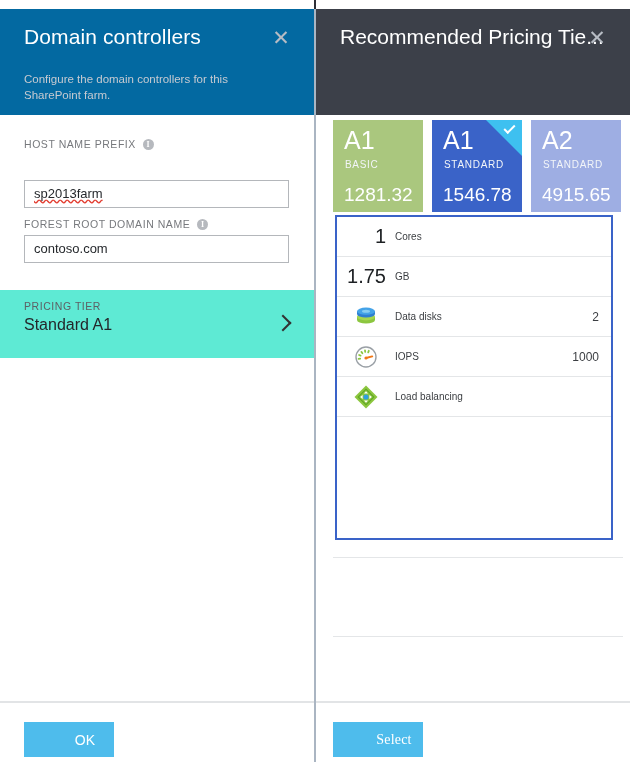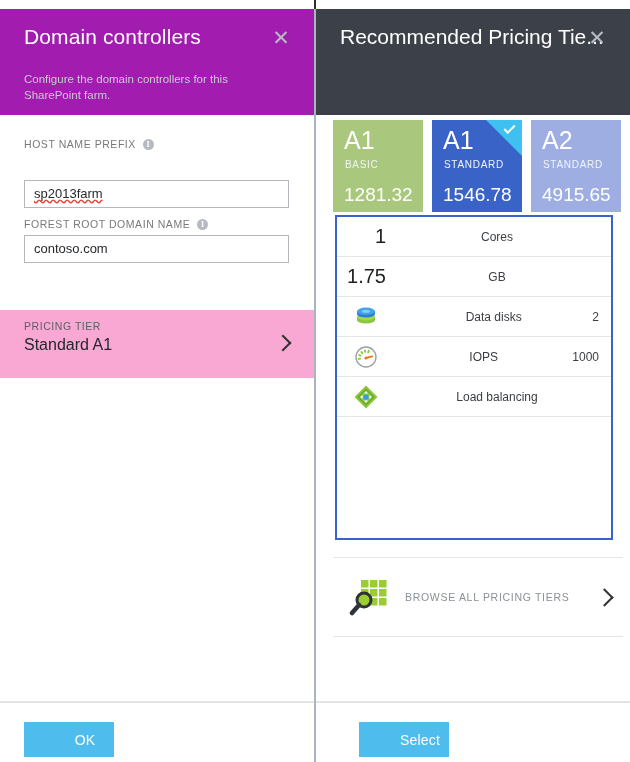--- a/index.html
+++ b/index.html
@@ -11,21 +11,21 @@
   }
   .screen { position: relative; width: 630px; height: 762px; background: #fff; }
 
   
   .topstrip { position: absolute; left: 0; top: 0; width: 630px; height: 9px; background: #2d2f36; }
 
   
   .blade-left { position: absolute; left: 0; top: 0; width: 314px; height: 762px; background: #ffffff; }
   .blade-left .bl-head {
     position: absolute; left: 0; top: 9px; width: 314px; height: 106px;
-    background: #a21caf;
+    background: #0369a1;
   }
   .bl-title {
     position: absolute; left: 24px; top: 16px;
     font-size: 21px; color: #ffffff; font-weight: 400; letter-spacing: 0.1px;
   }
   .bl-close {
     position: absolute; right: 22px; top: 18px;
     width: 22px; height: 22px; color: #b7bcc4; font-size: 21px; line-height: 22px;
     text-align: center; cursor: pointer; font-weight: 300;
   }
@@ -47,21 +47,21 @@
   .txtbox {
     position: absolute; height: 28px; width: 265px; left: 24px;
     border: 1px solid #b4b7bb; background: #fff;
     font-size: 13px; color: #25282c; padding: 0 9px; line-height: 26px;
     font-family: "Liberation Sans", sans-serif;
   }
   .spell { text-decoration: underline wavy #e23b2e; text-decoration-skip-ink: none; }
 
   .tier-row {
     position: absolute; left: 0; top: 290px; width: 314px; height: 68px;
-    background: #f9a8d4; cursor: pointer; margin-top: 20px;
+    background: #5eead4; cursor: pointer;
   }
   .tier-row .tr-label {
     position: absolute; left: 24px; top: 10px;
     font-size: 10.5px; letter-spacing: 0.55px; color: #5d6064; text-transform: uppercase;
   }
   .tier-row .tr-value {
     position: absolute; left: 24px; top: 26px;
     font-size: 16px; color: #24272b;
   }
   .chev {
@@ -132,21 +132,21 @@
   }
   .spec-row {
     position: relative; height: 40px; border-bottom: 1px solid #e4e6e8;
     display: flex; align-items: center;
   }
   .spec-row .s-num {
     width: 58px; text-align: right; padding-right: 9px;
     font-size: 20px; color: #1d2023; font-weight: 400;
   }
   .spec-row .s-ico { width: 58px; display: flex; justify-content: center; align-items: center; }
-  .spec-row .s-lbl { flex: 1; font-size: 12px; color: #3b3e42; text-align: center; }
+  .spec-row .s-lbl { flex: 1; font-size: 10px; color: #3b3e42; }
   .spec-row .s-val { padding-right: 12px; font-size: 12px; color: #3b3e42; }
   .spec-filler { height: 40px; }
 
   .browse-sep { position: absolute; left: 17px; top: 557px; width: 290px; height: 1px; background: #e4e6e8; }
   .browse-row {
     position: absolute; left: 17px; top: 558px; width: 290px; height: 78px;
     cursor: pointer; display: flex; align-items: center;
   }
   .browse-row .b-ico { width: 72px; display: flex; justify-content: center; }
   .browse-row .b-lbl {
@@ -298,39 +298,19 @@
         </div>
         <div class="s-lbl">Load balancing</div>
         <div class="s-val"></div>
       </div>
 
 
       <div class="spec-filler"></div>
     </div>
 
     <div class="browse-sep"></div>
-    <div class="browse-row">
-      <div class="b-ico">
-        <svg width="40" height="38" viewBox="0 0 40 38">
-          <g fill="#9acd32">
-            <rect x="12" y="2" width="7.5" height="7.5"></rect>
-            <rect x="21" y="2" width="7.5" height="7.5"></rect>
-            <rect x="30" y="2" width="7.5" height="7.5"></rect>
-            <rect x="12" y="11" width="7.5" height="7.5"></rect>
-            <rect x="21" y="11" width="7.5" height="7.5"></rect>
-            <rect x="30" y="11" width="7.5" height="7.5"></rect>
-            <rect x="21" y="20" width="7.5" height="7.5"></rect>
-            <rect x="30" y="20" width="7.5" height="7.5"></rect>
-          </g>
-          <circle cx="15" cy="22" r="7" fill="#9acd32" stroke="#2f3337" stroke-width="3"></circle>
-          <line x1="10" y1="27" x2="3" y2="35" stroke="#2f3337" stroke-width="4.5" stroke-linecap="round"></line>
-        </svg>
-      </div>
-      <div class="b-lbl">BROWSE ALL PRICING TIERS</div>
-      <div class="chev-dark"></div>
-    </div>
     <div class="browse-sep2"></div>
 
     <div class="footer-line-right" style="left:0;"></div>
-    <button class="btn" id="select-button" style="left:43px;">Select</button>
+    <button class="btn" id="select-button" style="left:17px;font-family:Liberation Serif, serif;">Select</button>
   </div>
 
 </div>
 
 </body></html>

